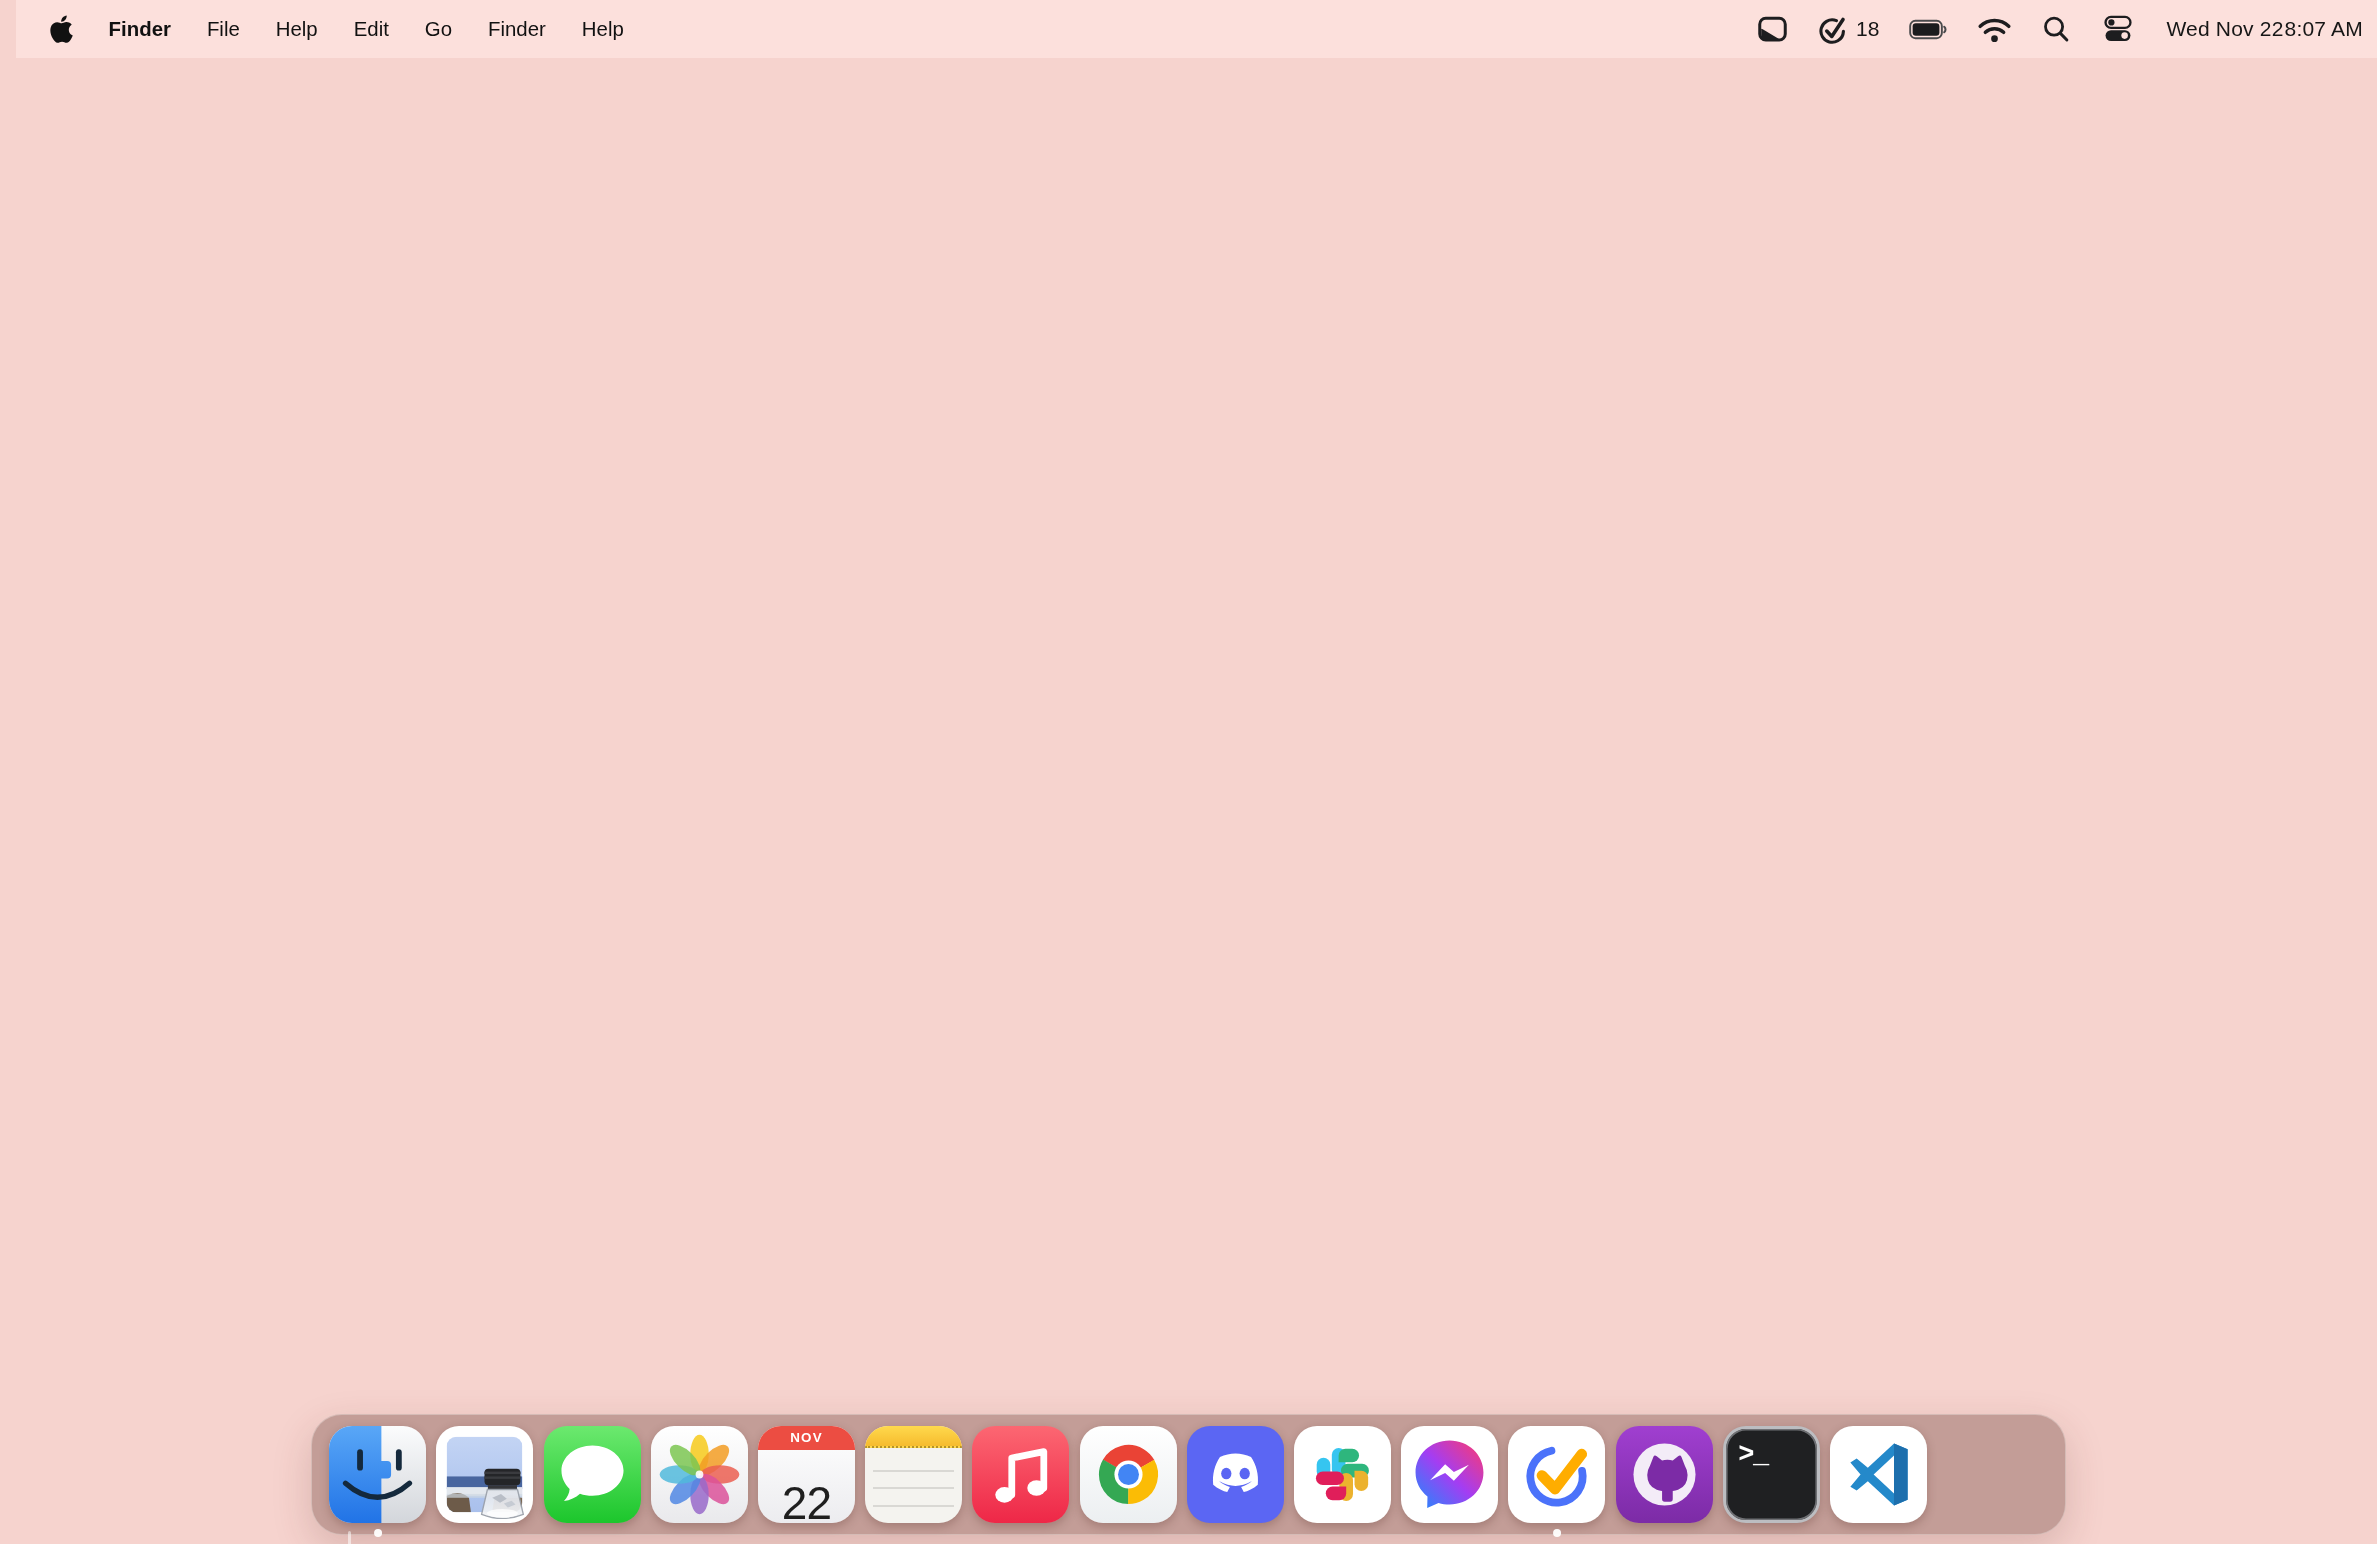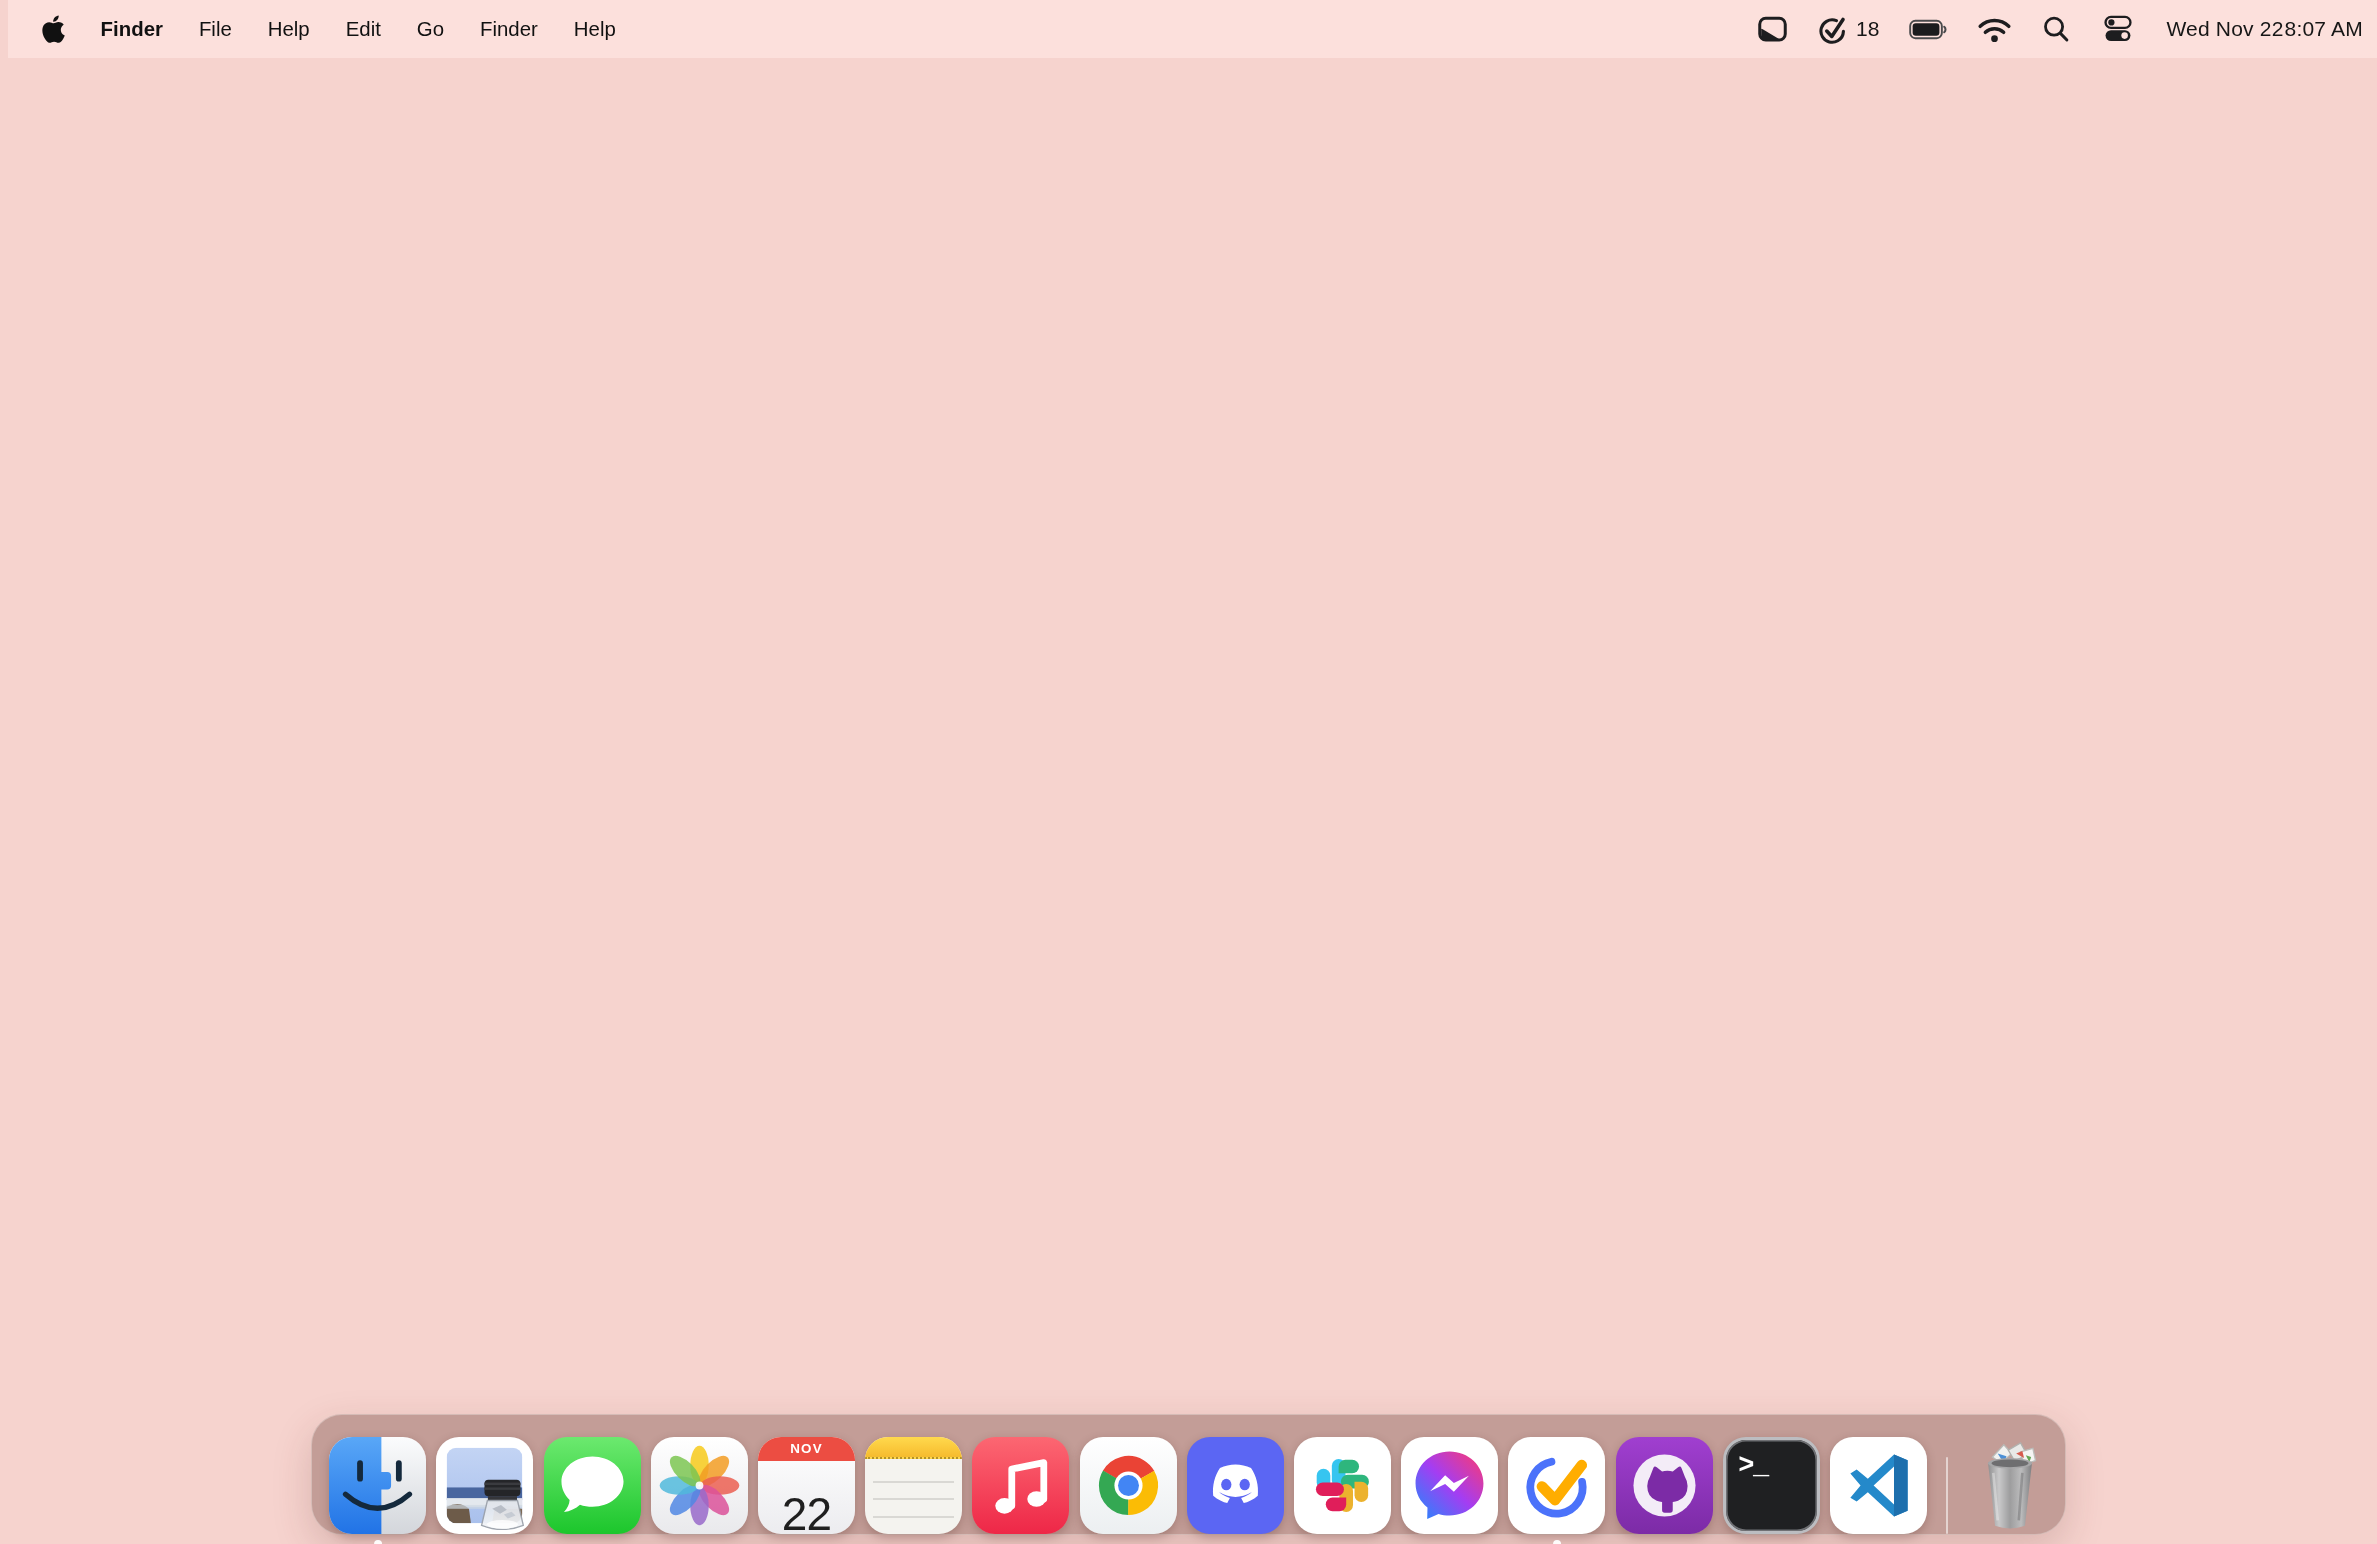--- a/index.html
+++ b/index.html
@@ -7,43 +7,44 @@
   body {
     font-family:"Liberation Sans","DejaVu Sans",sans-serif;
     background:#f6d3ce;
     position:relative;
     color:#161616;
     -webkit-font-smoothing:antialiased;
   }
 
   
   .menubar{
-    position:absolute; top:0; left:8px; right:0; height:58px;
+    position:absolute; top:0; left:16px; right:0; height:58px;
     background:#fce0dc;
     display:flex; align-items:center; justify-content:space-between;
     font-size:20.4px;
   }
   .menubar-left{ display:flex; align-items:center; padding-left:33px; gap:36px; }
   .apple-logo{ width:23.6px; height:28px; display:flex; align-items:center; }
   .menu-item{ color:#111; cursor:default; white-space:nowrap; }
   .menu-item.bold{ font-weight:700; }
   .menubar-right{ display:flex; align-items:center; padding-right:14px; gap:30px; }
   .status-ic{ display:flex; align-items:center; }
   .task-badge{ display:flex; align-items:center; gap:6.3px; }
   .task-badge span{ font-size:21px; }
   .clock{ display:flex; align-items:center; gap:1px; font-size:21px; letter-spacing:0.2px; }
 
   
   .dock{
     position:absolute; left:311px; top:1414px; width:1755px; height:121px;
     background:rgba(143,103,96,0.50);
     border:1.6px solid rgba(255,255,255,0.30);
     border-radius:31px;
-    display:flex; align-items:flex-end; padding:11px 15.7px 0 17.3px;
+    display:flex; align-items:flex-start; padding:11px 15.7px 0 17.3px;
     box-shadow:0 14px 39px rgba(90,40,35,0.18);
+    flex-direction:column;
   }
   .dock-apps{ display:flex; gap:10.2px; }
   .dock-item{ position:relative; width:97px; height:97px; flex:0 0 auto; }
   .tile{
     width:97px; height:97px; border-radius:23px; overflow:hidden; position:relative;
     box-shadow:0 3.9px 9.4px rgba(70,30,25,0.25);
   }
   .tile svg{ position:absolute; inset:0; width:100%; height:100%; }
   .run-dot{
     position:absolute; left:50%; bottom:-14px; transform:translateX(-50%);

